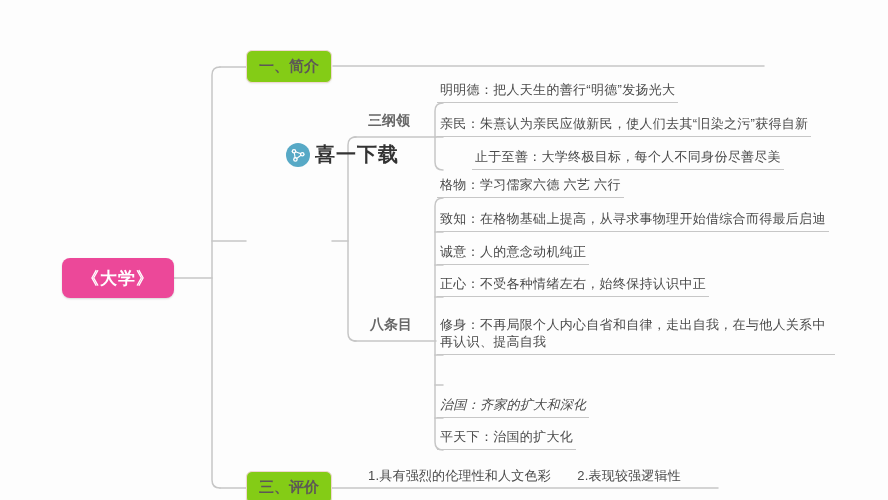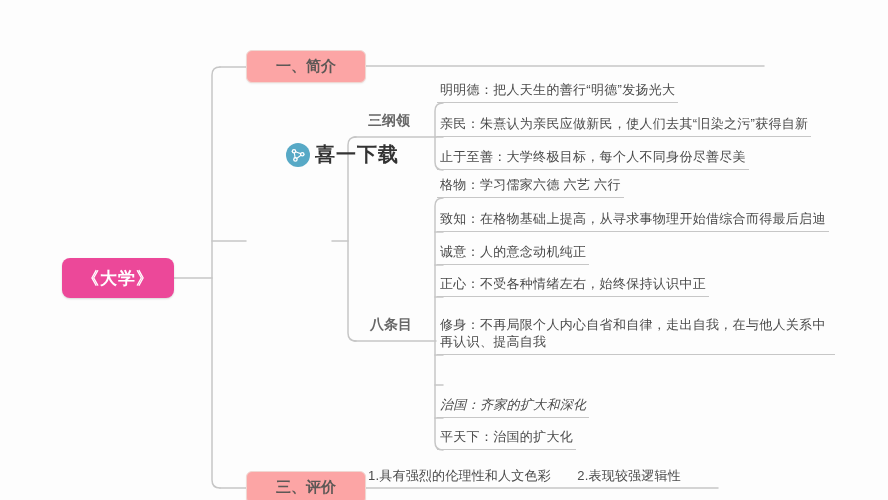--- a/index.html
+++ b/index.html
@@ -9,23 +9,23 @@
 
   .root-node{
     position:absolute;left:62px;top:258px;width:112px;height:40px;
     background:#ec4899;border-radius:8px;color:#ffffff;
     display:flex;align-items:center;justify-content:center;
     font-size:17px;font-weight:bold;letter-spacing:1px;
     box-shadow:0 1px 2px rgba(0,0,0,.15);
   }
   .branch-node{
     position:absolute;left:246px;
-    background:#fca5a5;border:1.5px solid #f0d7d2;border-radius:6px;
+    background:#84cc16;border:1.5px solid #f0d7d2;border-radius:6px;
     color:#5d5856;font-size:15px;font-weight:bold;
-    padding:6px 29px;white-space:nowrap;
+    padding:6px 12px;white-space:nowrap;
     box-shadow:0 1px 2px rgba(0,0,0,.06);
   }
   .group-label{
     position:absolute;color:#666666;font-size:14px;font-weight:bold;white-space:nowrap;
   }
   .leaf{
     position:absolute;left:437px;
     color:#4a4a4a;font-size:13px;line-height:17px;letter-spacing:.3px;
     padding:0 3px 4px 3px;border-bottom:1.5px solid #c7c7c7;
     white-space:nowrap;font-weight:500;
@@ -82,21 +82,21 @@
   <div class="branch-node" style="top:471px;">三、评价</div>
 
 
   <div class="note" style="left:368px;top:467px;white-space:nowrap;">1.具有强烈的伦理性和人文色彩　　2.表现较强逻辑性</div>
 
   <div class="group-label" style="left:368px;top:112px;">三纲领</div>
   <div class="group-label" style="left:370px;top:316px;">八条目</div>
 
   <div class="leaf" style="top:81px;">明明德：把人天生的善行“明德”发扬光大</div>
   <div class="leaf" style="top:115px;">亲民：朱熹认为亲民应做新民，使人们去其“旧染之污”获得自新</div>
-  <div class="leaf" style="top:148px;">止于至善：大学终极目标，每个人不同身份尽善尽美</div>
+  <div class="leaf" style="top:148px;margin-left:35px;">止于至善：大学终极目标，每个人不同身份尽善尽美</div>
 
   <div class="leaf" style="top:176px;">格物：学习儒家六德 六艺 六行</div>
   <div class="leaf" style="top:210px;">致知：在格物基础上提高，从寻求事物理开始借综合而得最后启迪</div>
   <div class="leaf" style="top:243px;">诚意：人的意念动机纯正</div>
   <div class="leaf" style="top:275px;">正心：不受各种情绪左右，始终保持认识中正</div>
   <div class="leaf wrap" style="top:316px;">修身：不再局限个人内心自省和自律，走出自我，在与他人关系中再认识、提高自我</div>
   <div class="leaf" style="top:396px;font-style:italic;">治国：齐家的扩大和深化</div>
   <div class="leaf" style="top:428px;">平天下：治国的扩大化</div>
 
   <div class="watermark">

